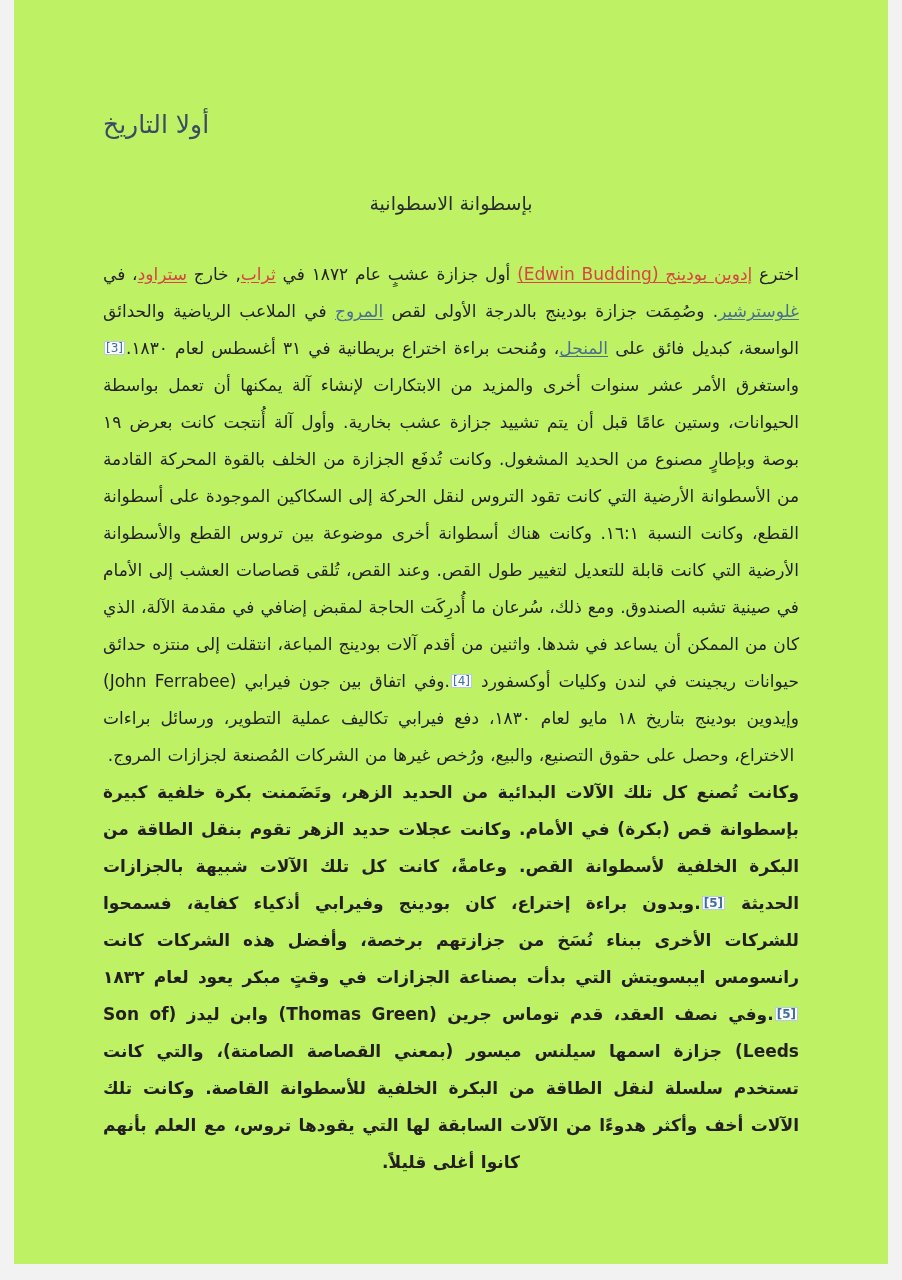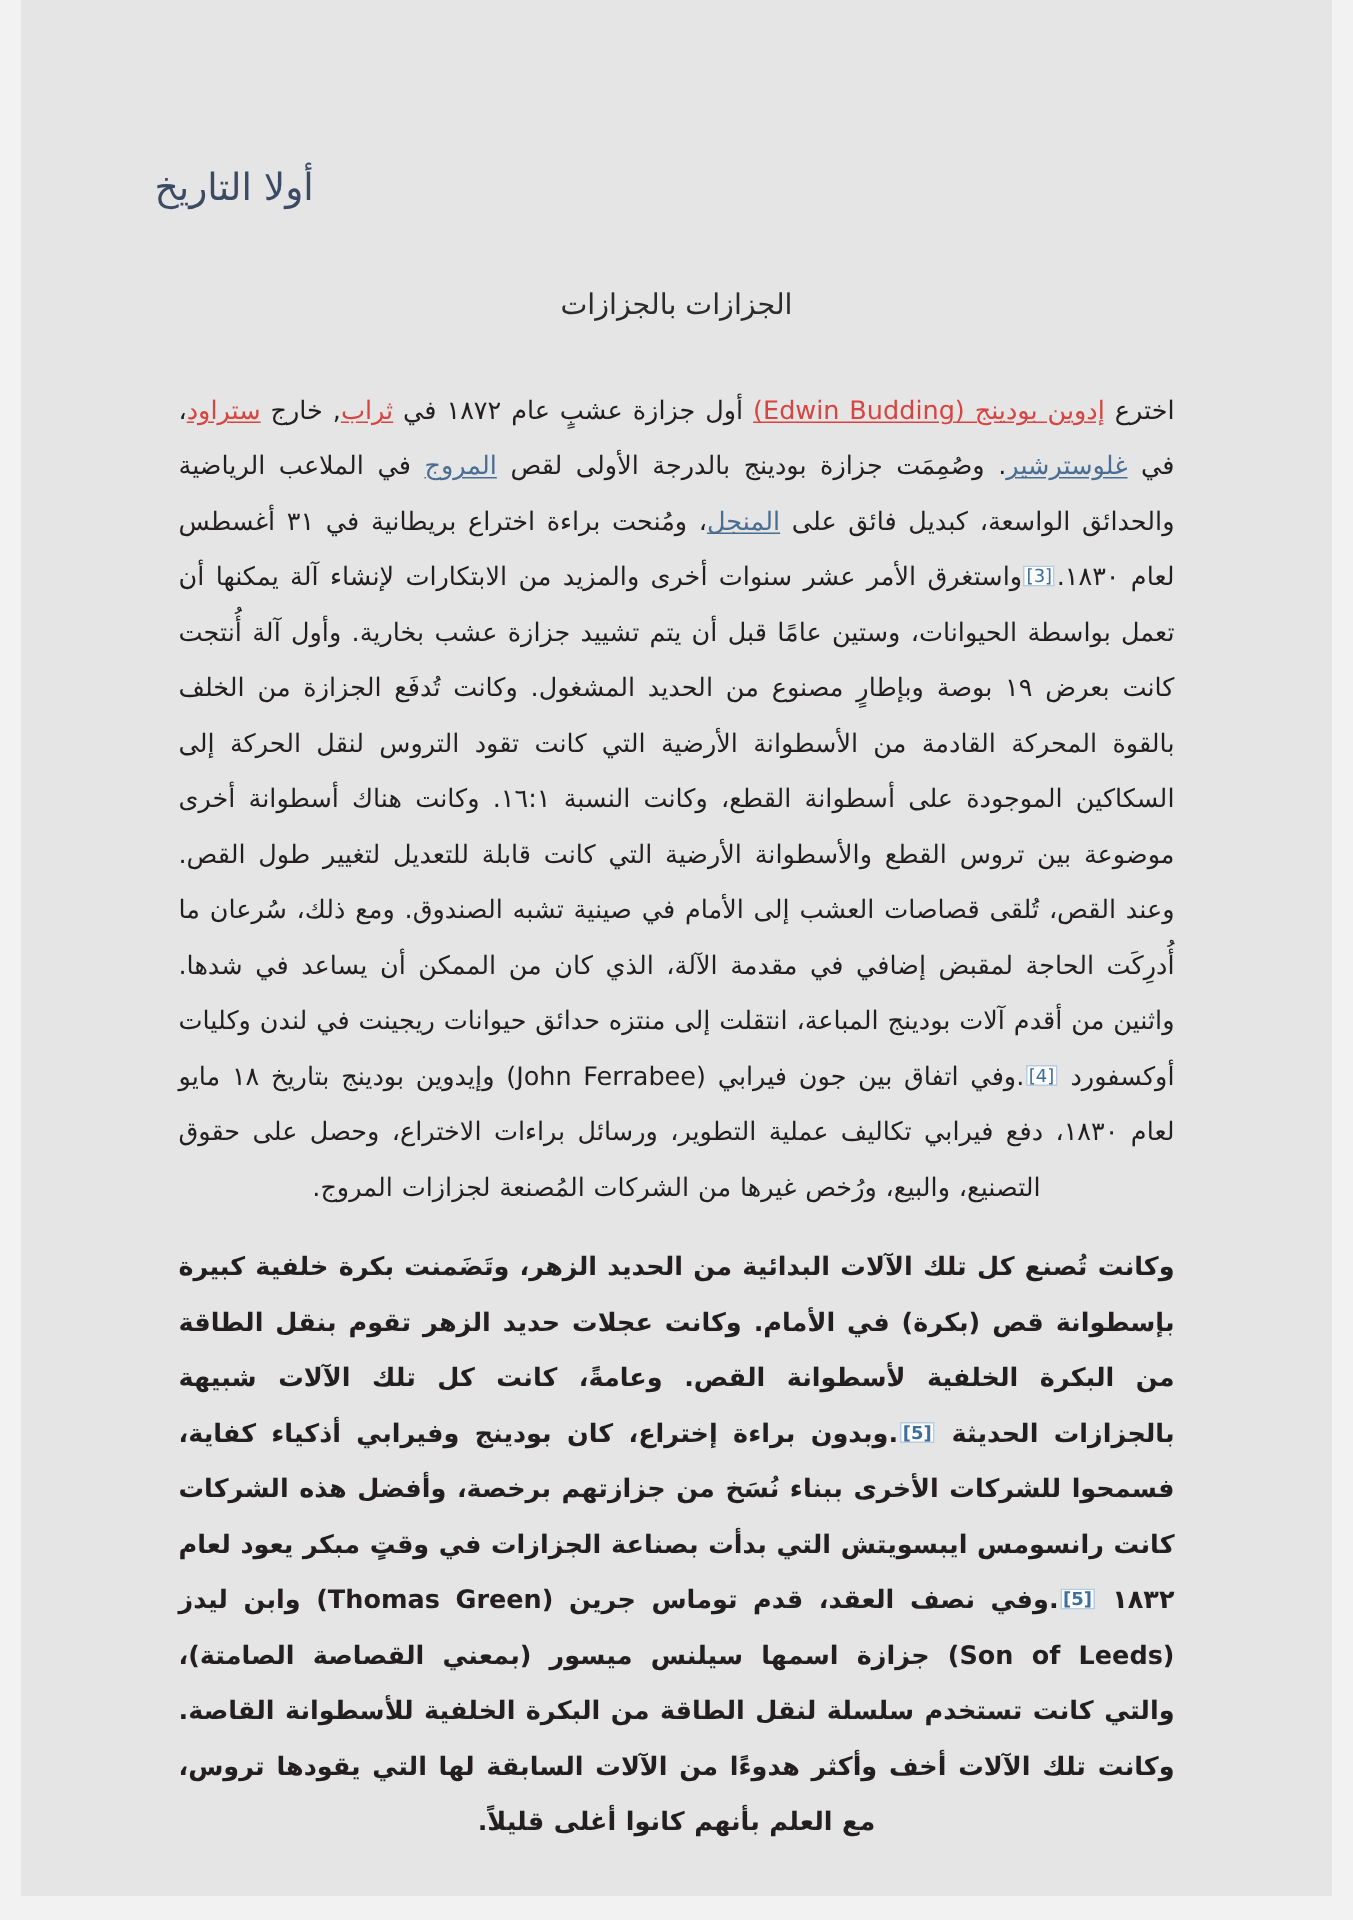--- a/index.html
+++ b/index.html
@@ -15,21 +15,21 @@
     position: relative;
     overflow: hidden;
   }
 
   .page {
     width: 902px;
     height: 1280px;
     box-sizing: border-box;
     padding: 16px;
     position: relative;
-    background: #e5e5e5;
+    background: #bef264;
   }
 
   
   .edge-left, .edge-right {
     position: absolute;
     top: 0;
     width: 14px;
     height: 1280px;
     background: #f2f2f2;
   }
@@ -71,21 +71,21 @@
     margin: 0;
     padding-top: 48px;
     line-height: 1.4;
   }
 
   p.body-par {
     font-size: 17px;
     line-height: 37px;
     text-align: justify;
     text-align-last: center;
-    margin: 16px;
+    margin: 0;
     color: #231f20;
     letter-spacing: 0;
     word-spacing: 0.5px;
   }
 
   p#par-1 { margin-top: 40px; }
   p#par-2 { margin-top: 0px; text-align-last: center; font-weight: bold; }
 
   
   .link-red {
@@ -121,20 +121,20 @@
 <div class="page">
 
   <div class="edge-left"></div>
   <div class="edge-right"></div>
   <div class="edge-bottom"></div>
 
   <div class="content">
 
     <h1 class="doc-title">أولا التاريخ</h1>
 
-    <h2 class="section-title">الجزازات بالجزازات</h2>
+    <h2 class="section-title">بإسطوانة الاسطوانية</h2>
 
     <p class="body-par" id="par-1"><span>اخترع </span><a class="link-red" href="#">إدوين بودينج (Edwin Budding)</a><span> أول جزازة عشبٍ عام ١٨٧٢ في </span><a class="link-red" href="#">ثراب</a><span>, خارج </span><a class="link-red" href="#">ستراود</a><span>، في </span><a class="link-blue" href="#">غلوسترشير</a><span>. وصُمِمَت جزازة بودينج بالدرجة الأولى لقص </span><a class="link-blue" href="#">المروج</a><span> في الملاعب الرياضية والحدائق الواسعة، كبديل فائق على </span><a class="link-blue" href="#">المنجل</a><span>، ومُنحت براءة اختراع بريطانية في ٣١ أغسطس لعام ١٨٣٠.</span><a class="cite" href="#">[3]</a><span>واستغرق الأمر عشر سنوات أخرى والمزيد من الابتكارات لإنشاء آلة يمكنها أن تعمل بواسطة الحيوانات، وستين عامًا قبل أن يتم تشييد جزازة عشب بخارية. وأول آلة أُنتجت كانت بعرض ١٩ بوصة وبإطارٍ مصنوع من الحديد المشغول. وكانت تُدفَع الجزازة من الخلف بالقوة المحركة القادمة من الأسطوانة الأرضية التي كانت تقود التروس لنقل الحركة إلى السكاكين الموجودة على أسطوانة القطع، وكانت النسبة ١٦:١. وكانت هناك أسطوانة أخرى موضوعة بين تروس القطع والأسطوانة الأرضية التي كانت قابلة للتعديل لتغيير طول القص. وعند القص، تُلقى قصاصات العشب إلى الأمام في صينية تشبه الصندوق. ومع ذلك، سُرعان ما أُدرِكَت الحاجة لمقبض إضافي في مقدمة الآلة، الذي كان من الممكن أن يساعد في شدها. واثنين من أقدم آلات بودينج المباعة، انتقلت إلى منتزه حدائق حيوانات ريجينت في لندن وكليات أوكسفورد </span><a class="cite" href="#">[4]</a><span>.وفي اتفاق بين جون فيرابي (John Ferrabee) وإيدوين بودينج بتاريخ ١٨ مايو لعام ١٨٣٠، دفع فيرابي تكاليف عملية التطوير، ورسائل براءات الاختراع، وحصل على حقوق التصنيع، والبيع، ورُخص غيرها من الشركات المُصنعة لجزازات المروج.</span></p>
 
     <p class="body-par" id="par-2"><span>وكانت تُصنع كل تلك الآلات البدائية من الحديد الزهر، وتَضَمنت بكرة خلفية كبيرة بإسطوانة قص (بكرة) في الأمام. وكانت عجلات حديد الزهر تقوم بنقل الطاقة من البكرة الخلفية لأسطوانة القص. وعامةً، كانت كل تلك الآلات شبيهة بالجزازات الحديثة </span><a class="cite" href="#">[5]</a><span>.وبدون براءة إختراع، كان بودينج وفيرابي أذكياء كفاية، فسمحوا للشركات الأخرى ببناء نُسَخ من جزازتهم برخصة، وأفضل هذه الشركات كانت رانسومس ايبسويتش التي بدأت بصناعة الجزازات في وقتٍ مبكر يعود لعام ١٨٣٢ </span><a class="cite" href="#">[5]</a><span>.وفي نصف العقد، قدم توماس جرين (Thomas Green) وابن ليدز (Son of Leeds) جزازة اسمها سيلنس ميسور (بمعني القصاصة الصامتة)، والتي كانت تستخدم سلسلة لنقل الطاقة من البكرة الخلفية للأسطوانة القاصة. وكانت تلك الآلات أخف وأكثر هدوءًا من الآلات السابقة لها التي يقودها تروس، مع العلم بأنهم كانوا أغلى قليلاً.</span></p>
 
   </div>
 </div>
 
 </body></html>

